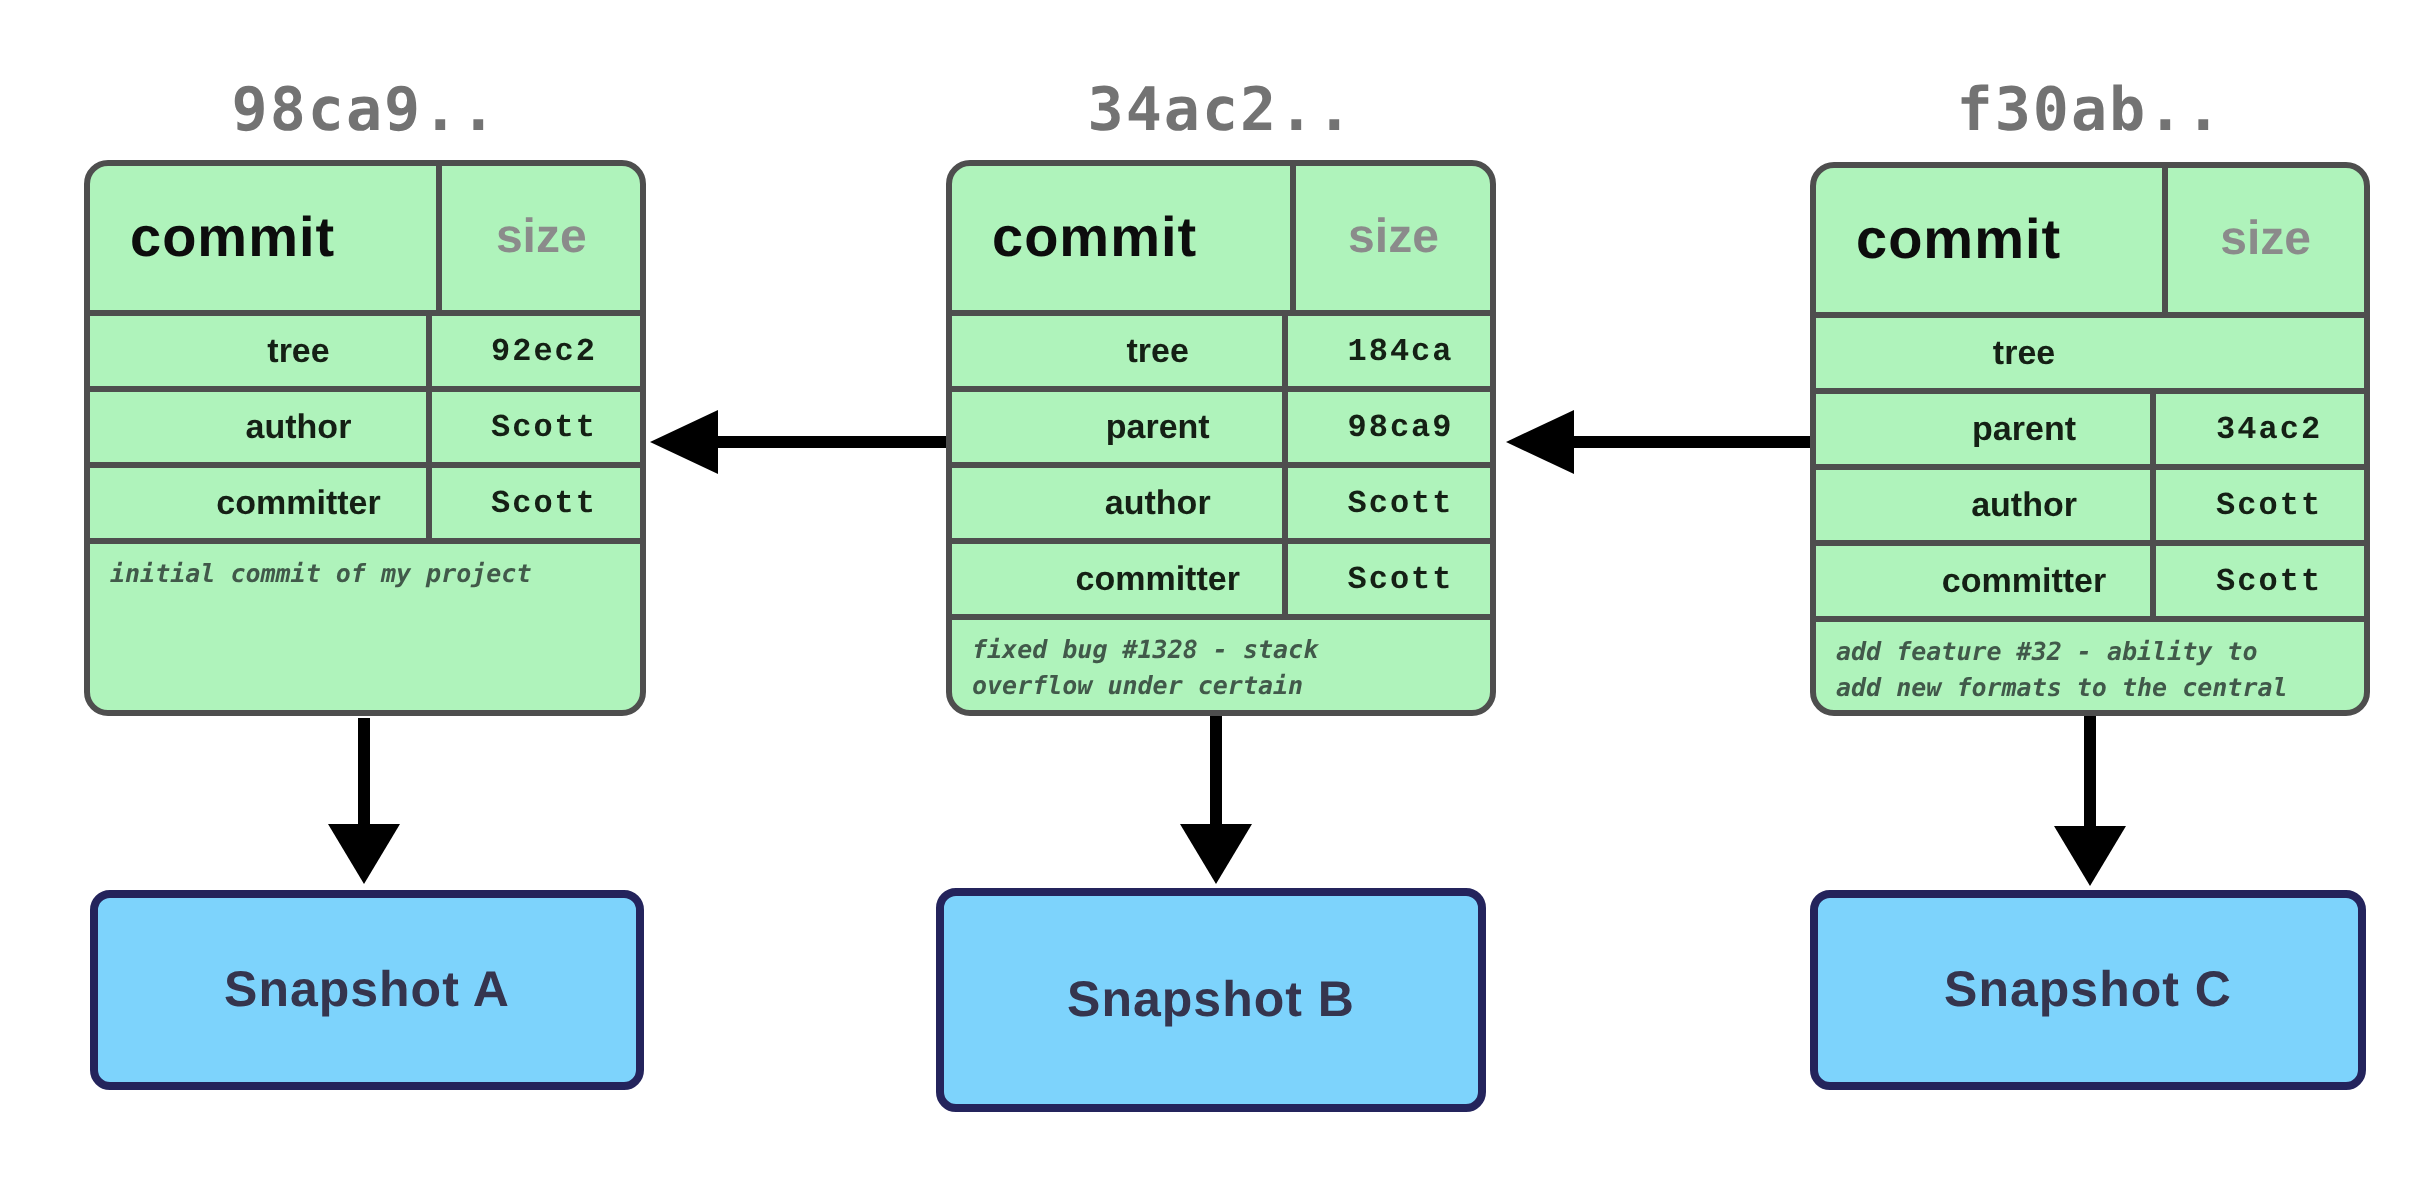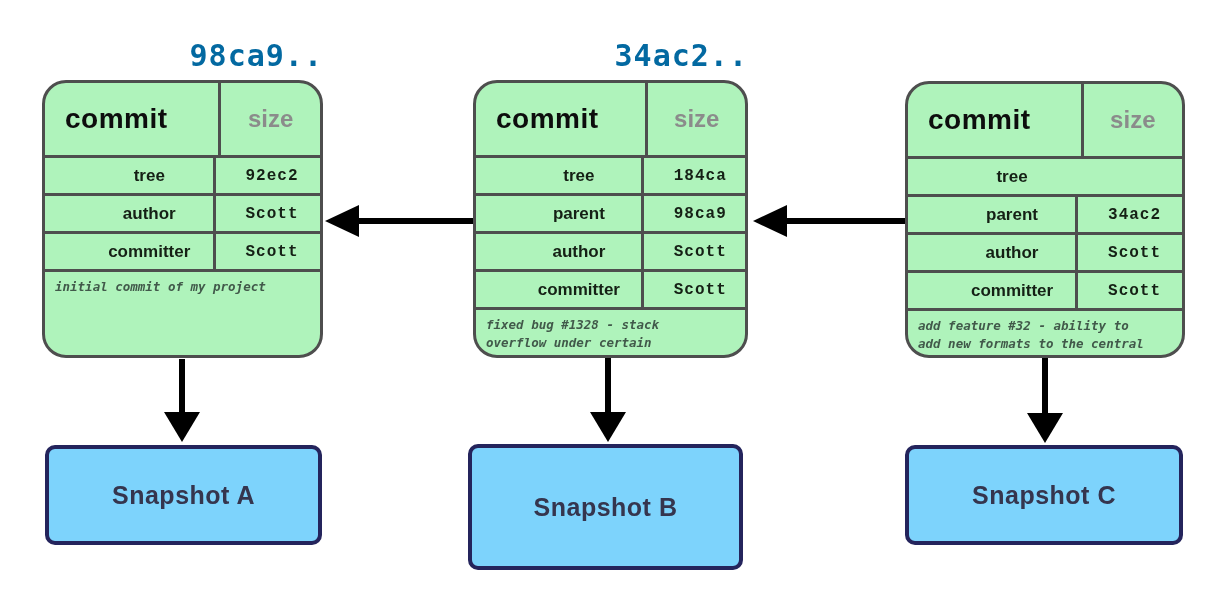--- a/index.html
+++ b/index.html
@@ -8,34 +8,34 @@
     width: 1214px;
     height: 590px;
     background: #ffffff;
     font-family: "Liberation Sans", sans-serif;
     overflow: hidden;
   }
 
   
   .commit-id {
     position: absolute;
-    text-align: right;
+    text-align: center;
     font-family: "DejaVu Sans Mono", monospace;
     font-weight: bold;
     font-size: 30px;
-    color: #0369a1;
+    color: #737373;
     letter-spacing: 1px;
   }
 
   
   .commit-box {
     position: absolute;
     background: #aff3bb;
     border: 3px solid #4e4e4e;
-    border-radius: 24px;
+    border-radius: 12px;
     display: flex;
     flex-direction: column;
     box-sizing: border-box;
     overflow: hidden;
   }
   .commit-header {
     display: flex;
     height: 72px;
     border-bottom: 3px solid #4e4e4e;
     flex: none;
@@ -157,20 +157,21 @@
     flex: none;
   }
 </style>
 </head>
 <body>
 
 <div class="canvas">
 
   <div class="commit-id" style="left:42px; top:38px; width:281px;">98ca9..</div>
   <div class="commit-id" style="left:473px; top:38px; width:275px;">34ac2..</div>
+  <div class="commit-id" style="left:905px; top:38px; width:280px;">f30ab..</div>
 
   <div class="commit-box" style="left:42px; top:80px; width:281px; height:278px;">
     <div class="commit-header">
       <div class="hdr-type">commit</div>
       <div class="hdr-size">size</div>
     </div>
     <div class="commit-row">
       <div class="row-label">tree</div>
       <div class="row-value">92ec2</div>
     </div>
@@ -252,20 +253,20 @@
     <div class="head"></div>
   </div>
   <div class="v-arrow" style="left:1027px; top:358px; height:85px;">
     <div class="line"></div>
     <div class="head"></div>
   </div>
 
   <div class="snapshot-box" style="left:45px; top:445px; width:277px; height:100px;">
     <span>Snapshot A</span>
   </div>
-  <div class="snapshot-box" style="left:468px; top:444px; width:275px; height:126px;">
+  <div class="snapshot-box" style="left:468px; top:444px; width:275px; height:112px;">
     <span>Snapshot B</span>
   </div>
   <div class="snapshot-box" style="left:905px; top:445px; width:278px; height:100px;">
     <span>Snapshot C</span>
   </div>
 
 </div>
 
 </body></html>

